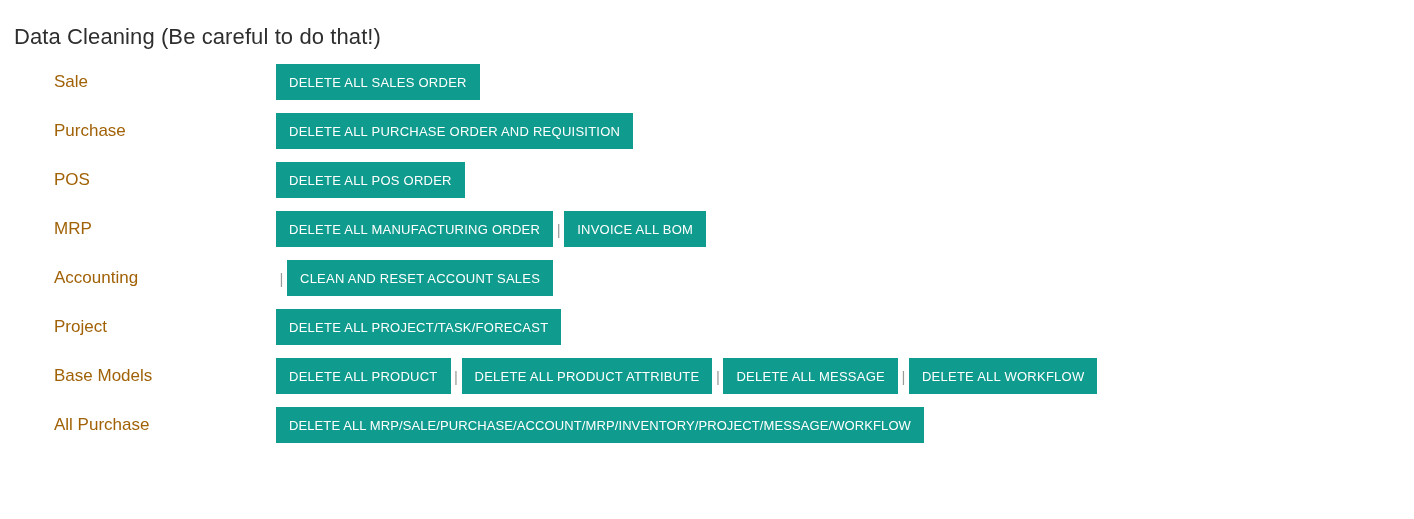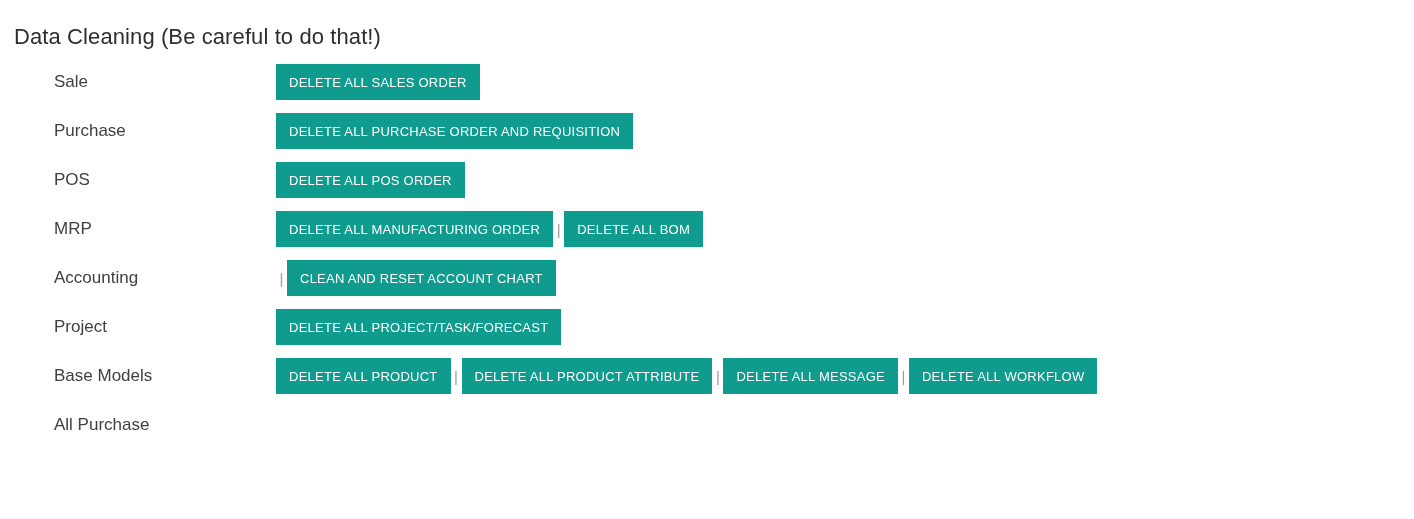--- a/index.html
+++ b/index.html
@@ -45,21 +45,21 @@
     align-items: center;
   }
   .row-label {
     position: absolute;
     left: 54px;
     top: 0;
     height: 36px;
     display: flex;
     align-items: center;
     font-size: 17px;
-    color: #404040;
+    color: #a16207;
     font-weight: 400;
     white-space: nowrap;
   }
   .row-buttons {
     position: absolute;
     left: 276px;
     top: 0;
     height: 36px;
     display: flex;
     align-items: center;
@@ -123,28 +123,28 @@
         <div class="row-label">POS</div>
         <div class="row-buttons">
           <button class="btn">DELETE ALL POS ORDER</button>
         </div>
       </div>
       <div class="row">
         <div class="row-label">MRP</div>
         <div class="row-buttons">
           <button class="btn">DELETE ALL MANUFACTURING ORDER</button>
           <span class="sep">|</span>
-          <button class="btn">DELETE ALL BOM</button>
+          <button class="btn">INVOICE ALL BOM</button>
         </div>
       </div>
       <div class="row">
         <div class="row-label">Accounting</div>
         <div class="row-buttons">
           <span class="sep">|</span>
-          <button class="btn">CLEAN AND RESET ACCOUNT CHART</button>
+          <button class="btn">CLEAN AND RESET ACCOUNT SALES</button>
         </div>
       </div>
       <div class="row">
         <div class="row-label">Project</div>
         <div class="row-buttons">
           <button class="btn">DELETE ALL PROJECT/TASK/FORECAST</button>
         </div>
       </div>
       <div class="row">
         <div class="row-label">Base Models</div>
@@ -153,16 +153,19 @@
           <span class="sep">|</span>
           <button class="btn">DELETE ALL PRODUCT ATTRIBUTE</button>
           <span class="sep">|</span>
           <button class="btn">DELETE ALL MESSAGE</button>
           <span class="sep">|</span>
           <button class="btn">DELETE ALL WORKFLOW</button>
         </div>
       </div>
       <div class="row">
         <div class="row-label">All Purchase</div>
+        <div class="row-buttons">
+          <button class="btn wide">DELETE ALL MRP/SALE/PURCHASE/ACCOUNT/MRP/INVENTORY/PROJECT/MESSAGE/WORKFLOW</button>
+        </div>
       </div>
     </div>
 
 </div>
 
 </body></html>

